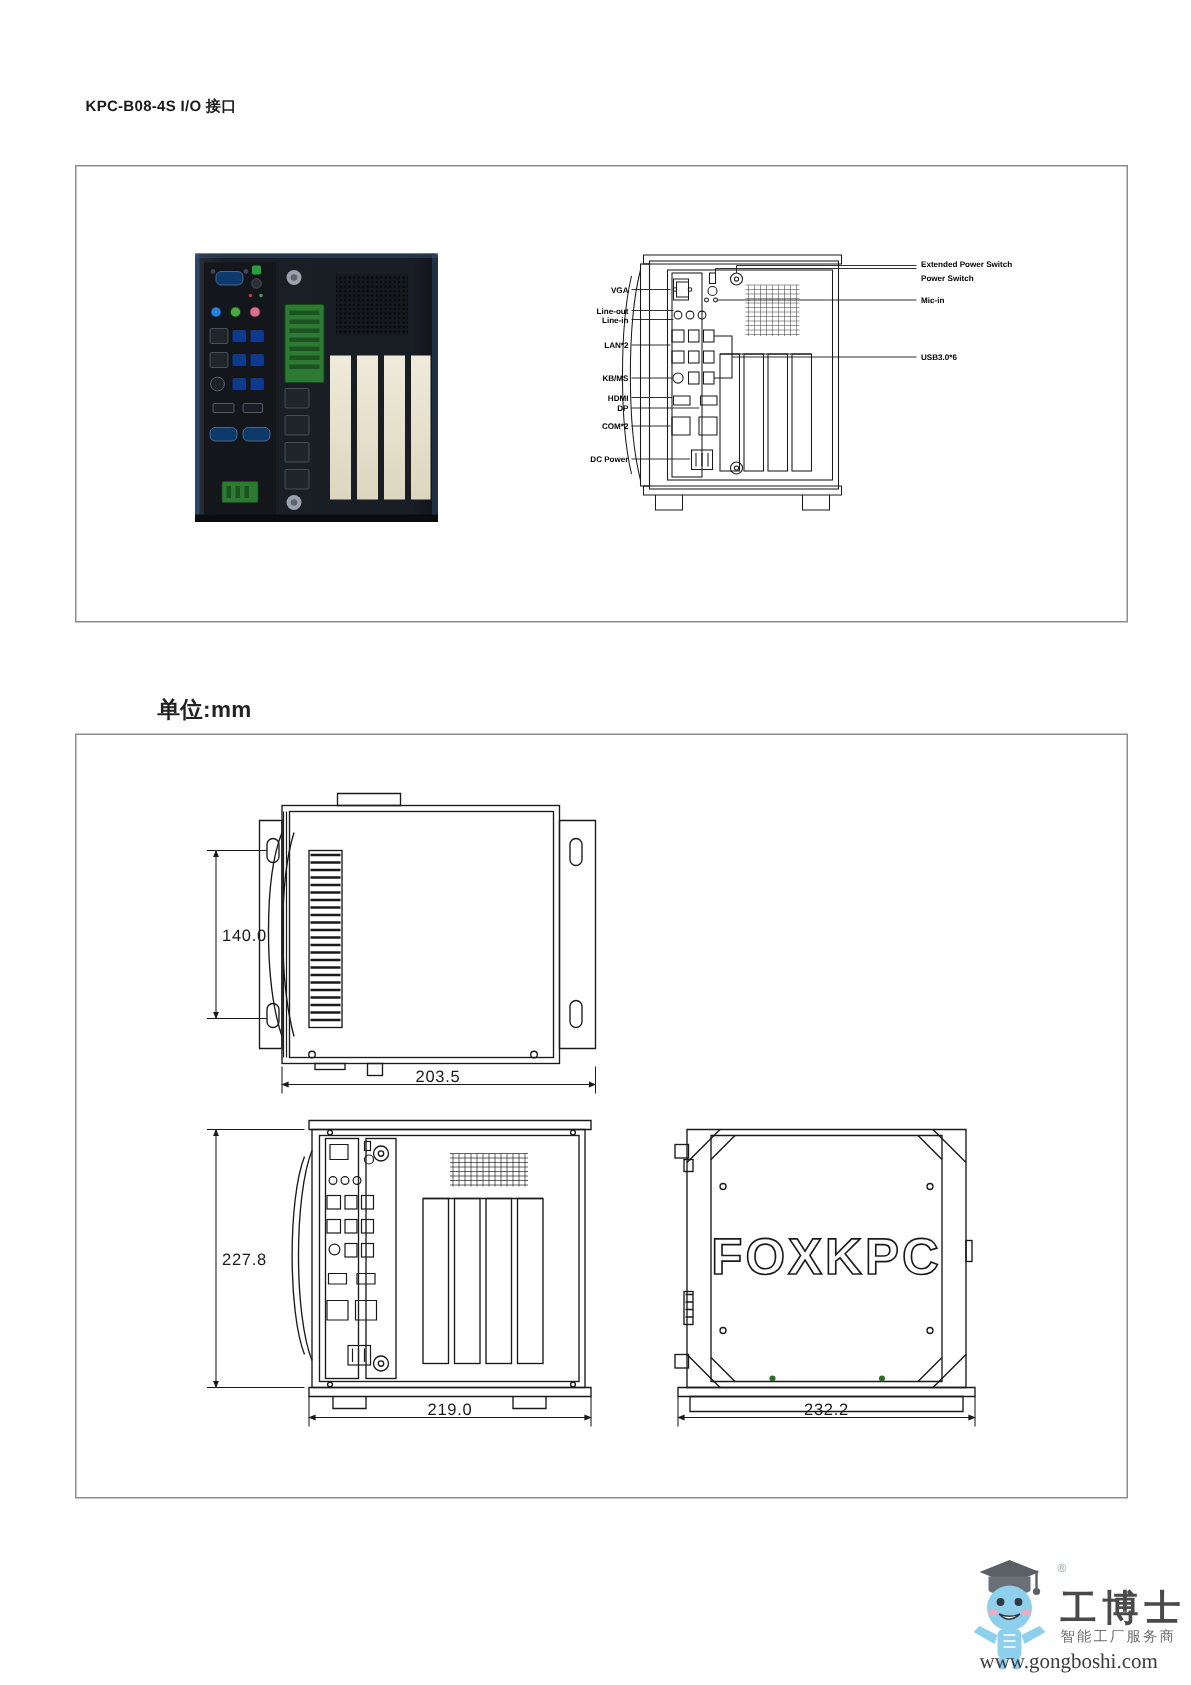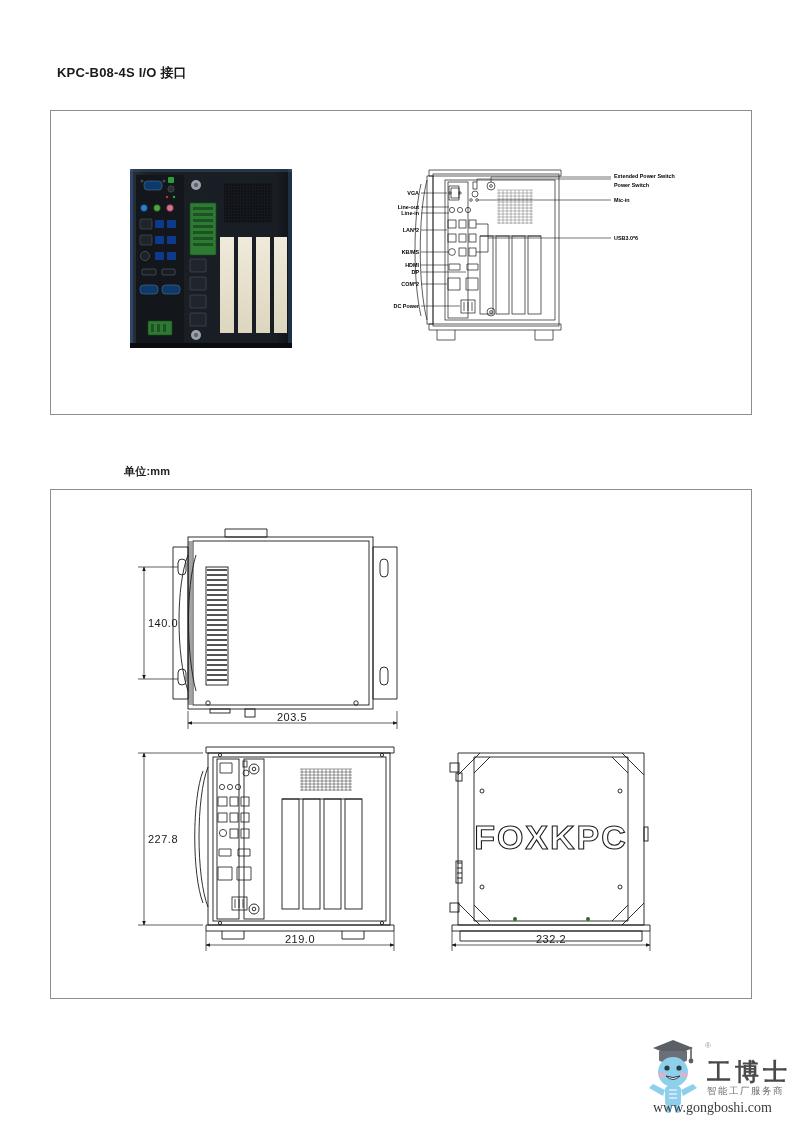--- a/index.html
+++ b/index.html
@@ -14,23 +14,23 @@
   .page{position:absolute;left:0;top:0;width:794px;height:1123px;}
 
   
   .section-title{
     position:absolute;
     font-weight:bold;
     color:#1a1a1a;
     letter-spacing:.2px;
     white-space:nowrap;
   }
-  #io-title{left:57px;top:64px;font-size:13px;}
+  #io-title{left:57px;top:64px;font-size:10px;}
   #dim-title{left:57px;top:459px;font-size:11px;font-weight:bold;margin-top:39px;}
-  #dim-unit{left:105px;top:464px;font-size:11px;font-weight:bold;color:#222;margin-left:19px;}
+  #dim-unit{left:105px;top:464px;font-size:15px;font-weight:bold;color:#222;}
 
   
   .panel{
     position:absolute;
     border:1px solid #8d8d8d;
     background:#fff;
     box-sizing:border-box;
   }
   #io-panel{left:50px;top:110px;width:702px;height:305px;}
   #dim-panel{left:50px;top:489px;width:702px;height:510px;}

